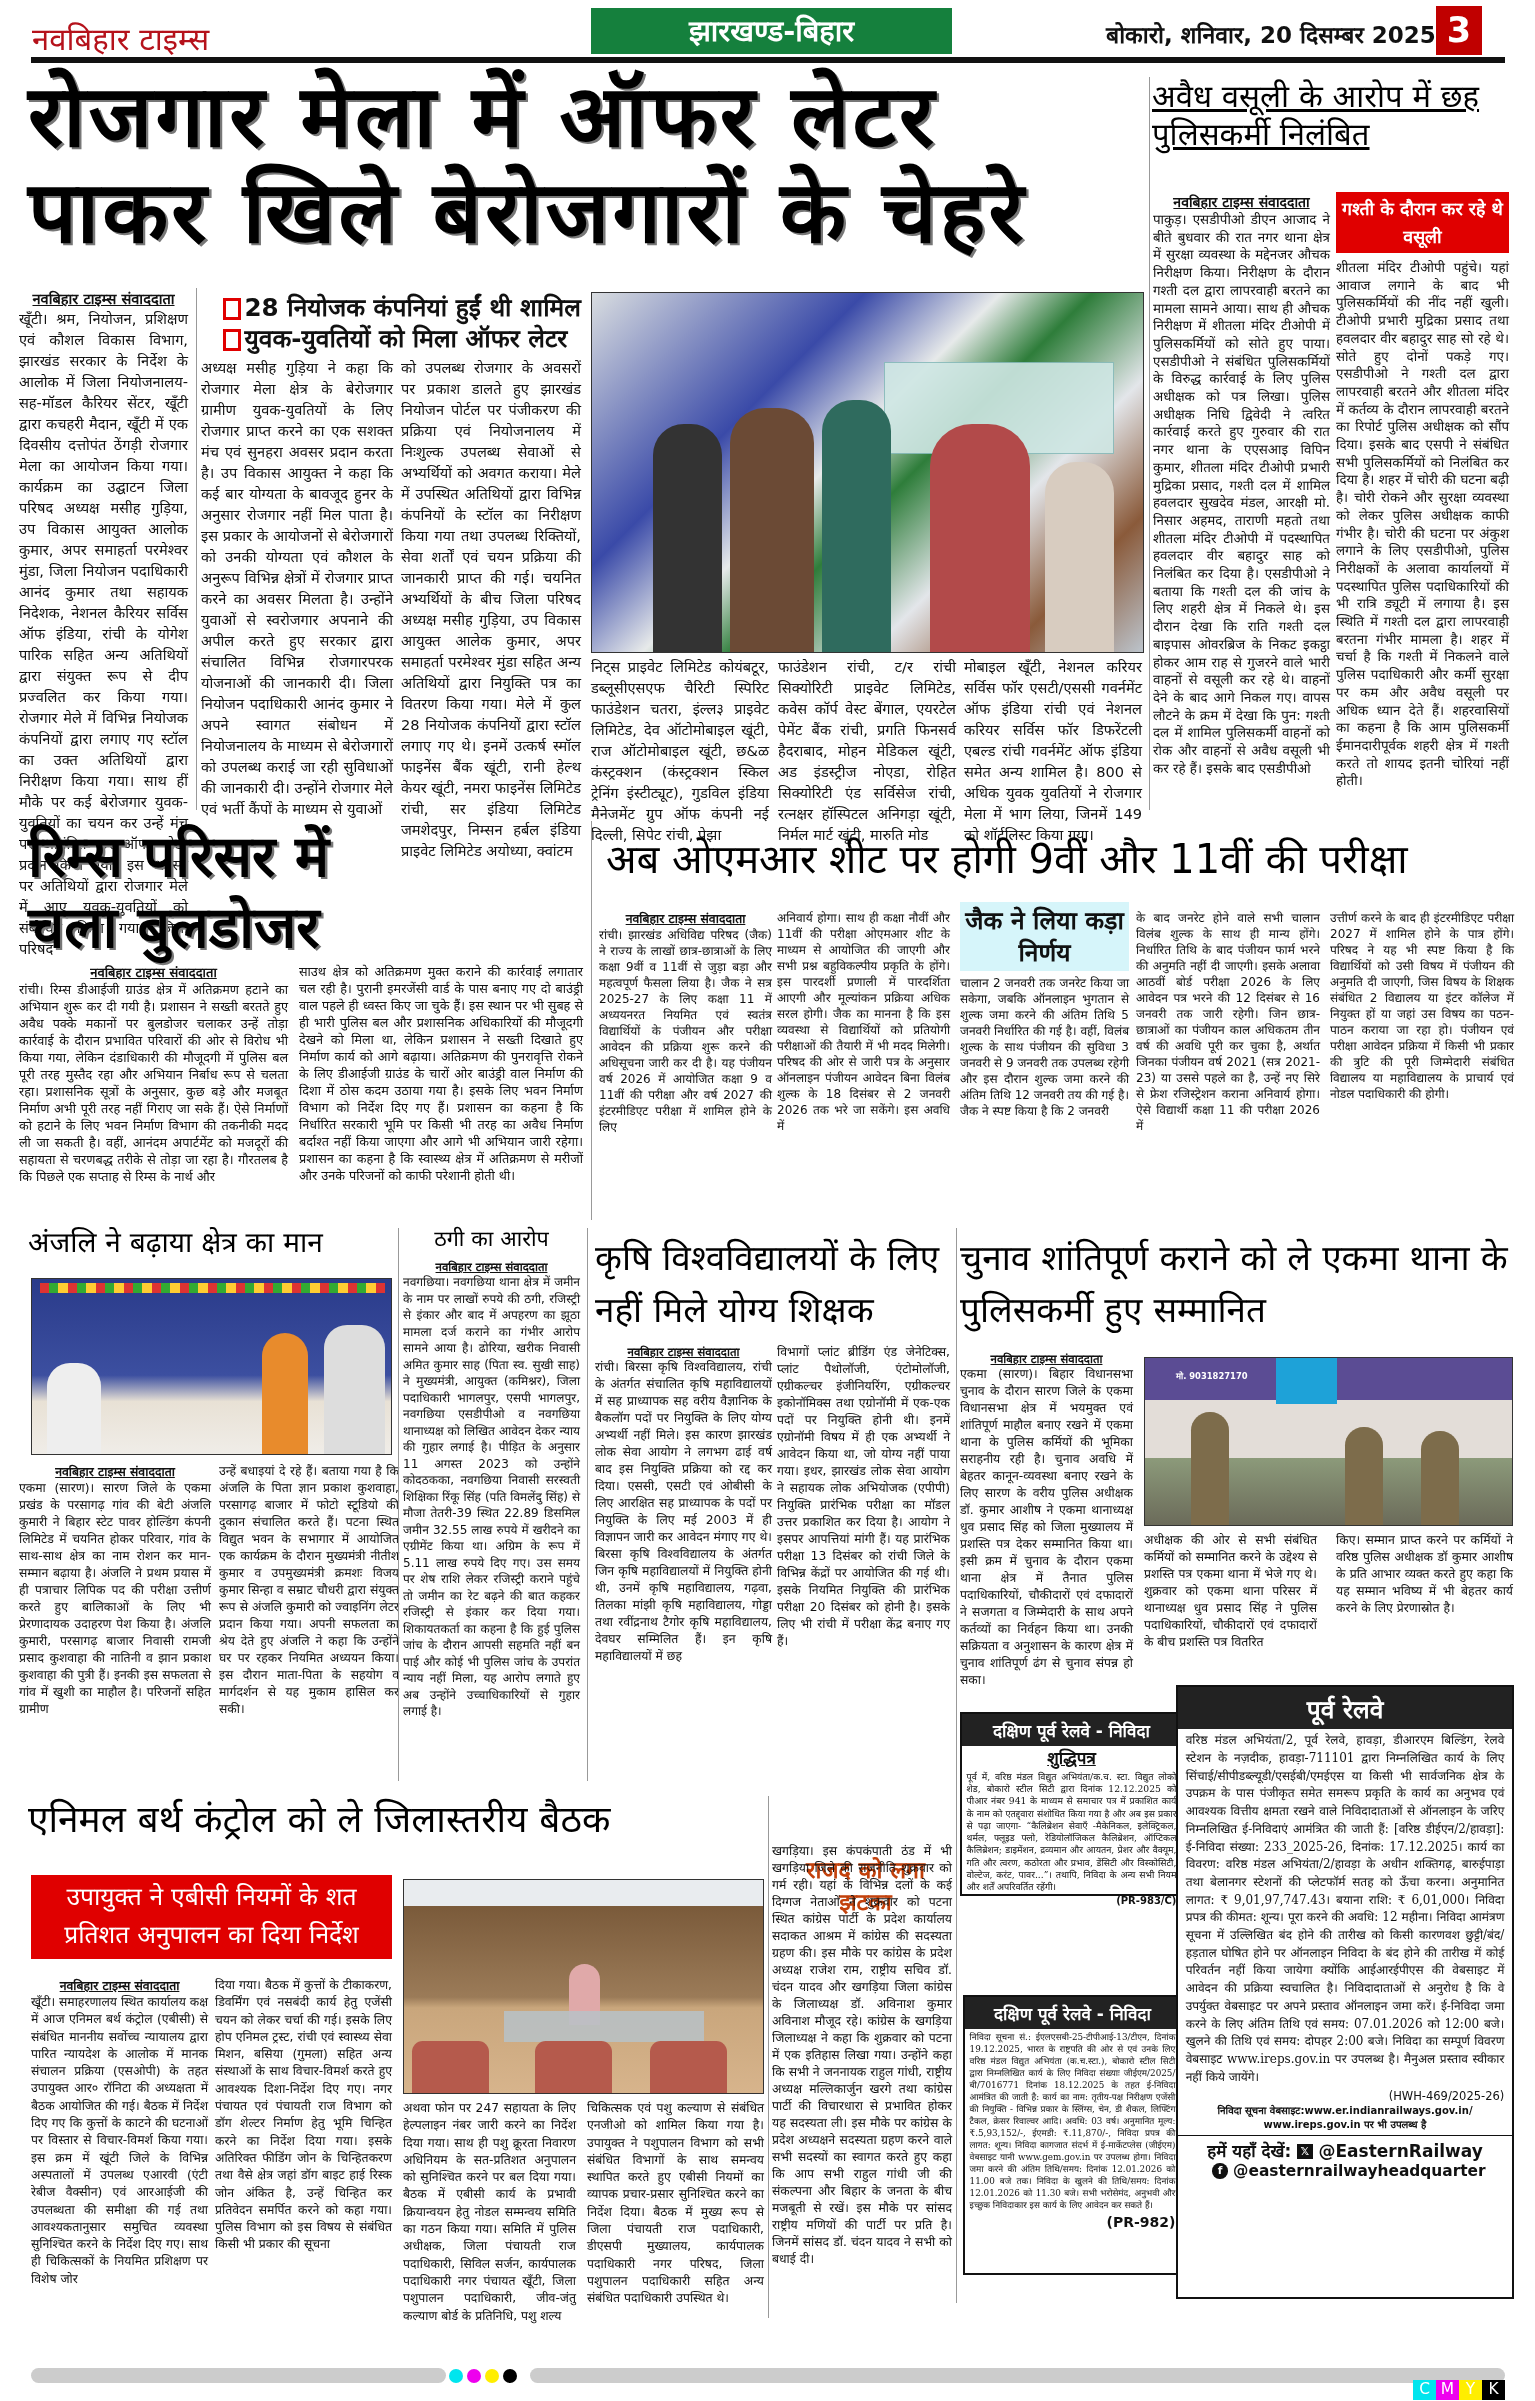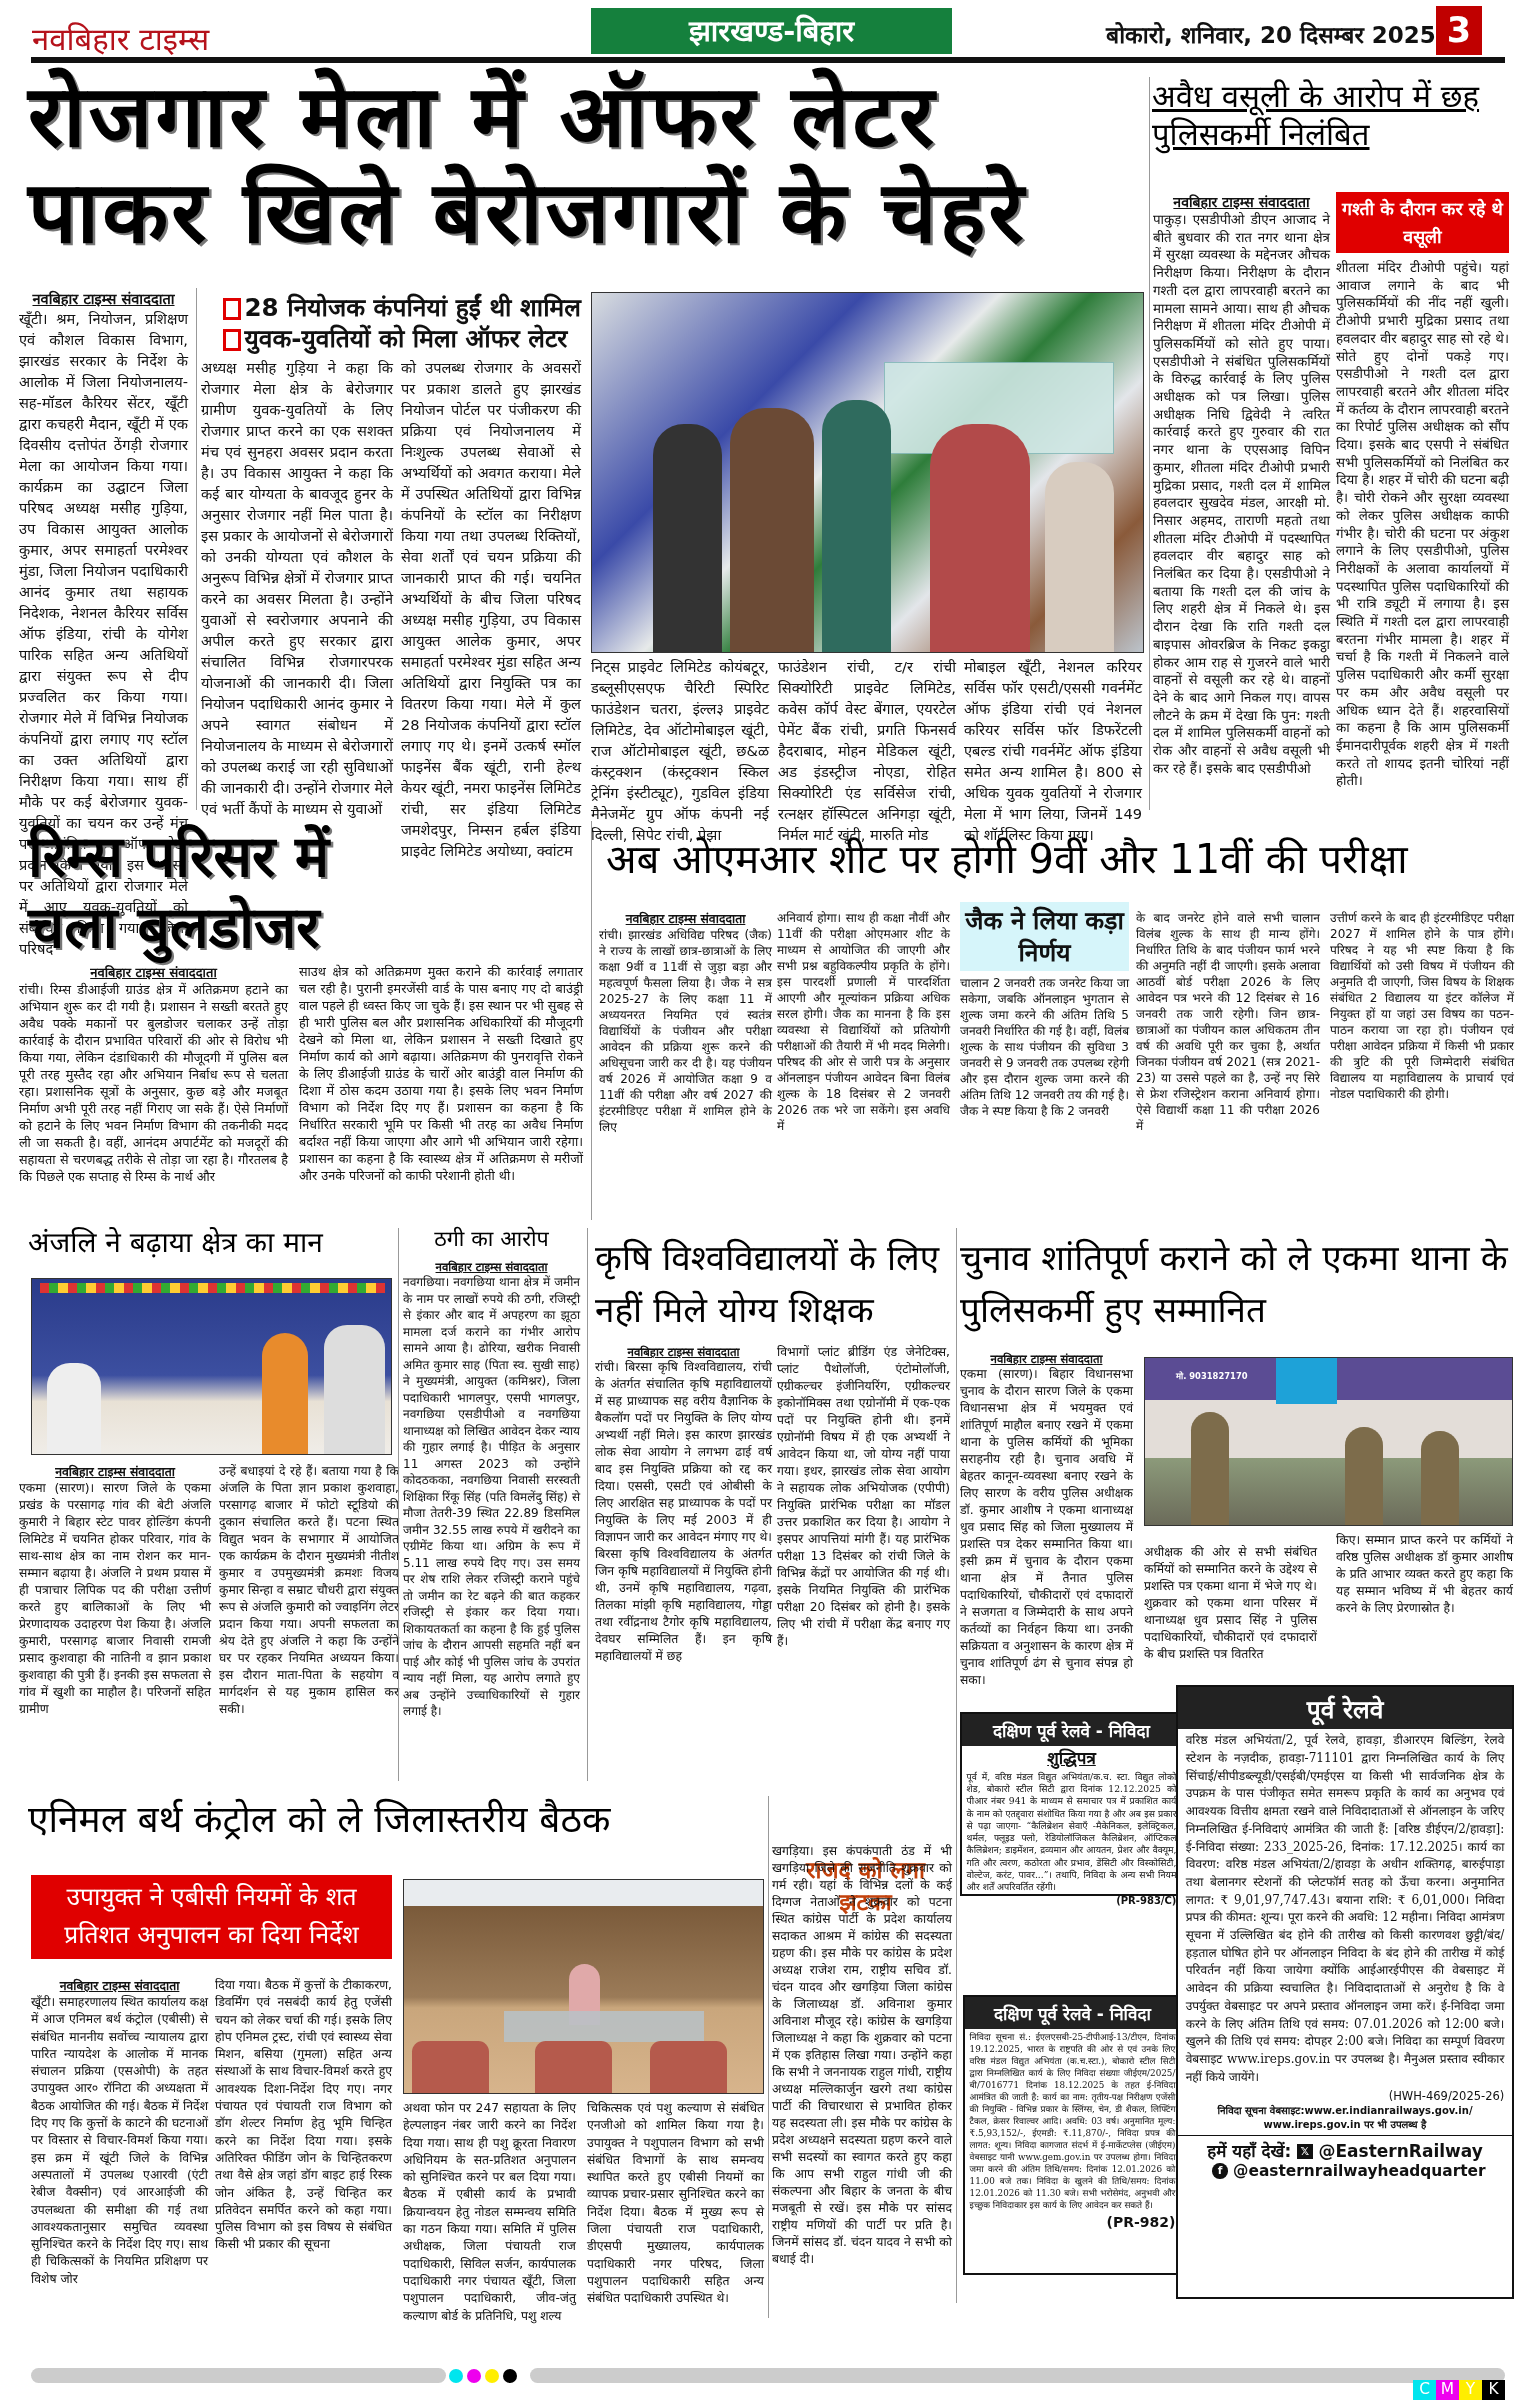--- a/index.html
+++ b/index.html
@@ -118,21 +118,21 @@
   <div class="byline" style="font-size:11.5px;">नवबिहार टाइम्स संवाददाता</div>
   <div class="body-text" style="font-size:12.3px;line-height:17px;">एकमा (सारण)। बिहार विधानसभा चुनाव के दौरान सारण जिले के एकमा विधानसभा क्षेत्र में भयमुक्त एवं शांतिपूर्ण माहौल बनाए रखने में एकमा थाना के पुलिस कर्मियों की भूमिका सराहनीय रही है। चुनाव अवधि में बेहतर कानून-व्यवस्था बनाए रखने के लिए सारण के वरीय पुलिस अधीक्षक डॉ. कुमार आशीष ने एकमा थानाध्यक्ष धुव प्रसाद सिंह को जिला मुख्यालय में प्रशस्ति पत्र देकर सम्मानित किया था। इसी क्रम में चुनाव के दौरान एकमा थाना क्षेत्र में तैनात पुलिस पदाधिकारियों, चौकीदारों एवं दफादारों ने सजगता व जिम्मेदारी के साथ अपने कर्तव्यों का निर्वहन किया था। उनकी सक्रियता व अनुशासन के कारण क्षेत्र में चुनाव शांतिपूर्ण ढंग से चुनाव संपन्न हो सका।</div>
 </div>
 <div class="abs photo" style="left:1144px;top:1357px;width:369px;height:169px;background:linear-gradient(180deg,#5b4c94 0%,#5b4c94 25%,#e3ddd8 25%,#e3ddd8 60%,#8c9a7a 60%,#6b6b5a 100%);padding-left:35px;">
   <div style="position:absolute;left:0;top:0;width:131px;height:42px;color:#fff;font-size:8.4px;font-weight:bold;padding:12.3px 0 0 31px;">मो. 9031827170</div>
   <div style="position:absolute;left:131px;top:0;width:61px;height:46px;background:#1ea2d8;"></div>
   <div style="position:absolute;left:46px;top:54px;width:38px;height:115px;background:#7d6c4b;border-radius:18.4px 18.4px 0 0;"></div>
   <div style="position:absolute;left:200px;top:69px;width:38px;height:100px;background:#7d6c4b;border-radius:18.4px 18.4px 0 0;"></div>
   <div style="position:absolute;left:276px;top:73px;width:38px;height:96px;background:#7d6c4b;border-radius:18.4px 18.4px 0 0;"></div>
 </div>
-<div class="abs body-text" style="left:1144px;top:1532px;width:173px;font-size:12.3px;line-height:17px;margin-top:12px;">अधीक्षक की ओर से सभी संबंधित कर्मियों को सम्मानित करने के उद्देश्य से प्रशस्ति पत्र एकमा थाना में भेजे गए थे। शुक्रवार को एकमा थाना परिसर में थानाध्यक्ष धुव प्रसाद सिंह ने पुलिस पदाधिकारियों, चौकीदारों एवं दफादारों के बीच प्रशस्ति पत्र वितरित</div>
+<div class="abs body-text" style="left:1144px;top:1532px;width:173px;font-size:12.3px;line-height:17px;">अधीक्षक की ओर से सभी संबंधित कर्मियों को सम्मानित करने के उद्देश्य से प्रशस्ति पत्र एकमा थाना में भेजे गए थे। शुक्रवार को एकमा थाना परिसर में थानाध्यक्ष धुव प्रसाद सिंह ने पुलिस पदाधिकारियों, चौकीदारों एवं दफादारों के बीच प्रशस्ति पत्र वितरित</div>
 <div class="abs body-text" style="left:1336px;top:1532px;width:177px;font-size:12.3px;line-height:17px;">किए। सम्मान प्राप्त करने पर कर्मियों ने वरिष्ठ पुलिस अधीक्षक डॉ कुमार आशीष के प्रति आभार व्यक्त करते हुए कहा कि यह सम्मान भविष्य में भी बेहतर कार्य करने के लिए प्रेरणास्रोत है।</div>
 
 <div class="abs" style="left:777px;top:1813px;width:177px;font-size:23px;font-weight:bold;color:#c2410c;text-align:center;margin-top:40px;">राजद को लगा झटका</div>
 <div class="abs body-text" style="left:772px;top:1843px;width:180px;font-size:12.3px;line-height:17px;">खगड़िया। इस कंपकंपाती ठंड में भी खगड़िया जिले की राजनीति शुक्रवार को गर्म रही। यहां के विभिन्न दलों के कई दिग्गज नेताओं ने शुक्रवार को पटना स्थित कांग्रेस पार्टी के प्रदेश कार्यालय सदाकत आश्रम में कांग्रेस की सदस्यता ग्रहण की। इस मौके पर कांग्रेस के प्रदेश अध्यक्ष राजेश राम, राष्ट्रीय सचिव डॉ. चंदन यादव और खगड़िया जिला कांग्रेस के जिलाध्यक्ष डॉ. अविनाश कुमार अविनाश मौजूद रहे। कांग्रेस के खगड़िया जिलाध्यक्ष ने कहा कि शुक्रवार को पटना में एक इतिहास लिखा गया। उन्होंने कहा कि सभी ने जननायक राहुल गांधी, राष्ट्रीय अध्यक्ष मल्लिकार्जुन खरगे तथा कांग्रेस पार्टी की विचारधारा से प्रभावित होकर यह सदस्यता ली। इस मौके पर कांग्रेस के प्रदेश अध्यक्षने सदस्यता ग्रहण करने वाले सभी सदस्यों का स्वागत करते हुए कहा कि आप सभी राहुल गांधी जी की संकल्पना और बिहार के जनता के बीच मजबूती से रखें। इस मौके पर सांसद राष्ट्रीय मणियों की पार्टी पर प्रति है। जिनमें सांसद डॉ. चंदन यादव ने सभी को बधाई दी।</div>
 
 <div class="abs h-big" style="left:28px;top:1800px;width:737px;font-size:37px;font-weight:normal;">एनिमल बर्थ कंट्रोल को ले जिलास्तरीय बैठक</div>
 <div class="abs red-box" style="left:31px;top:1875px;width:361px;height:84px;font-size:24.6px;font-weight:normal;line-height:38px;padding-top:3.1px;">उपायुक्त ने एबीसी नियमों के शत प्रतिशत अनुपालन का दिया निर्देश</div>
 <div class="abs" style="left:31px;top:1977px;width:177px;">
   <div class="byline" style="font-size:12.3px;">नवबिहार टाइम्स संवाददाता</div>
   <div class="body-text" style="font-size:12.3px;line-height:17.3px;">खूँटी। समाहरणालय स्थित कार्यालय कक्ष में आज एनिमल बर्थ कंट्रोल (एबीसी) से संबंधित माननीय सर्वोच्च न्यायालय द्वारा पारित न्यायदेश के आलोक में मानक संचालन प्रक्रिया (एसओपी) के तहत उपायुक्त आर० रॉनिटा की अध्यक्षता में बैठक आयोजित की गई। बैठक में निर्देश दिए गए कि कुत्तों के काटने की घटनाओं पर विस्तार से विचार-विमर्श किया गया। इस क्रम में खूंटी जिले के विभिन्न अस्पतालों में उपलब्ध एआरवी (एंटी रेबीज वैक्सीन) एवं आरआईजी की उपलब्धता की समीक्षा की गई तथा आवश्यकतानुसार समुचित व्यवस्था सुनिश्चित करने के निर्देश दिए गए। साथ ही चिकित्सकों के नियमित प्रशिक्षण पर विशेष जोर</div>

